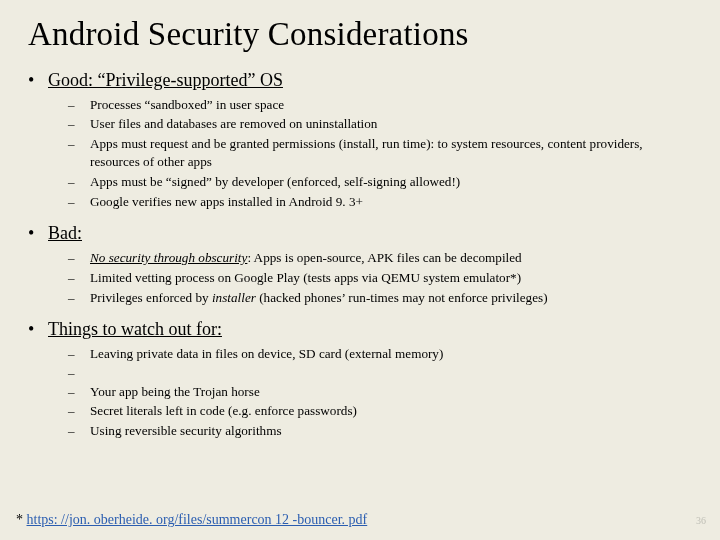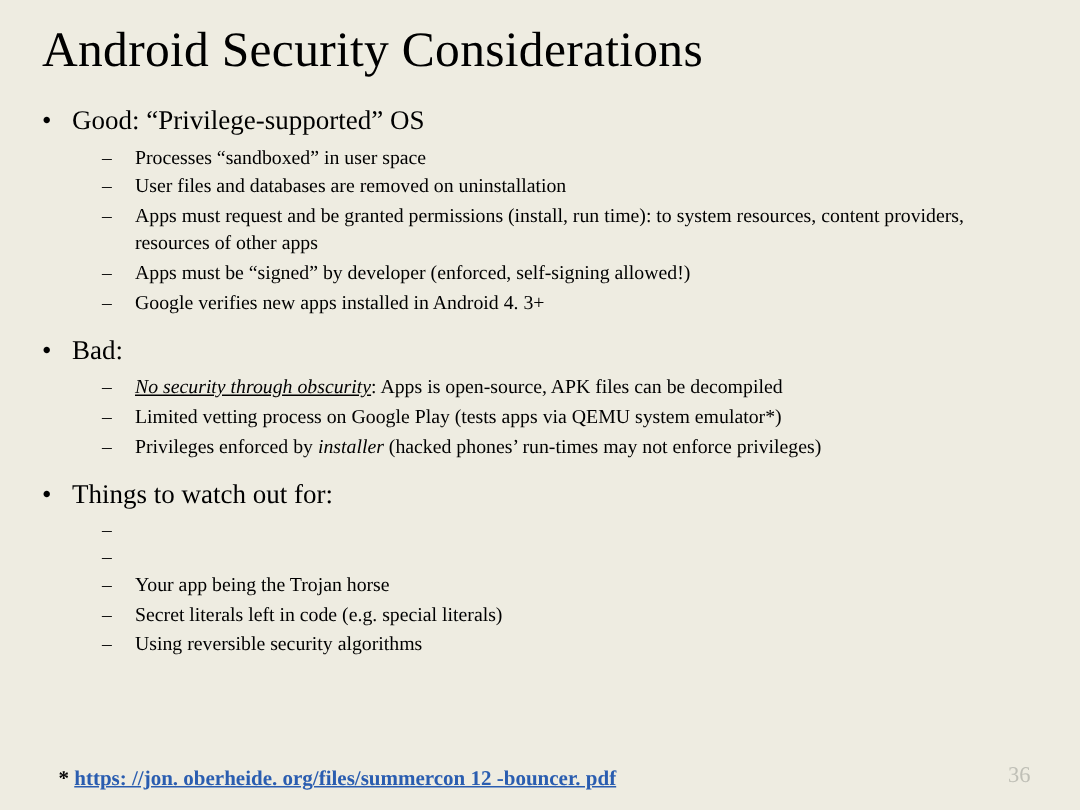--- a/index.html
+++ b/index.html
@@ -39,20 +39,21 @@
   }
   .bullet-dot {
     font-size: 18px;
     width: 20px;
     flex: 0 0 20px;
     line-height: 1;
   }
   .l1-text {
     font-size: 18px;
     line-height: 1.25;
+    text-decoration: underline;
   }
   ul.level2 {
     list-style: none;
     margin: 4px 0 10px 40px;
     padding: 0;
   }
   ul.level2 > li {
     display: flex;
     align-items: baseline;
     margin: 0;
@@ -64,34 +65,33 @@
     flex: 0 0 22px;
   }
   .l2-text {
     font-size: 13.2px;
     line-height: 1.35;
   }
   .underline { text-decoration: underline; font-style: italic; }
   .italic { font-style: italic; text-align: center; }
   .footnote {
     position: absolute;
-    left: 39px;
+    left: 16px;
     bottom: 12px;
     font-size: 14px;
-    font-weight: bold;
   }
   .footnote a, .footnote .link {
     color: #2a5db0;
     text-decoration: underline;
   }
   .page-num {
     position: absolute;
-    right: 33px;
+    right: 14px;
     bottom: 14px;
-    font-size: 15px;
+    font-size: 10px;
     color: #bfbfb6;
   }
 </style>
 </head>
 <body>
 
 <div class="slide">
   <h1 class="title">Android Security Considerations</h1>
 
   <ul class="level1">
@@ -113,21 +113,21 @@
         <li>
             <span class="dash">–</span>
             <span class="l2-text">Apps must request and be granted permissions (install, run time): to system resources, content providers, resources of other apps</span>
           </li>
         <li>
             <span class="dash">–</span>
             <span class="l2-text">Apps must be “signed” by developer (enforced, self-signing allowed!)</span>
           </li>
         <li>
             <span class="dash">–</span>
-            <span class="l2-text">Google verifies new apps installed in Android 4. 3+</span>
+            <span class="l2-text">Google verifies new apps installed in Android 9. 3+</span>
           </li>
       </ul>
     </li>
 
     <li>
       <div class="l1-row">
         <span class="bullet-dot">•</span>
         <span class="l1-text">Bad:</span>
       </div>
       <ul class="level2">
@@ -147,31 +147,32 @@
     </li>
 
     <li>
       <div class="l1-row">
         <span class="bullet-dot">•</span>
         <span class="l1-text">Things to watch out for:</span>
       </div>
       <ul class="level2">
         <li>
             <span class="dash">–</span>
+            <span class="l2-text">Leaving private data in files on device, SD card (external memory)</span>
           </li>
         <li>
             <span class="dash">–</span>
           </li>
         <li>
             <span class="dash">–</span>
             <span class="l2-text">Your app being the Trojan horse</span>
           </li>
         <li>
             <span class="dash">–</span>
-            <span class="l2-text">Secret literals left in code (e.g. special literals)</span>
+            <span class="l2-text">Secret literals left in code (e.g. enforce passwords)</span>
           </li>
         <li>
             <span class="dash">–</span>
             <span class="l2-text">Using reversible security algorithms</span>
           </li>
       </ul>
     </li>
 
   </ul>
 

